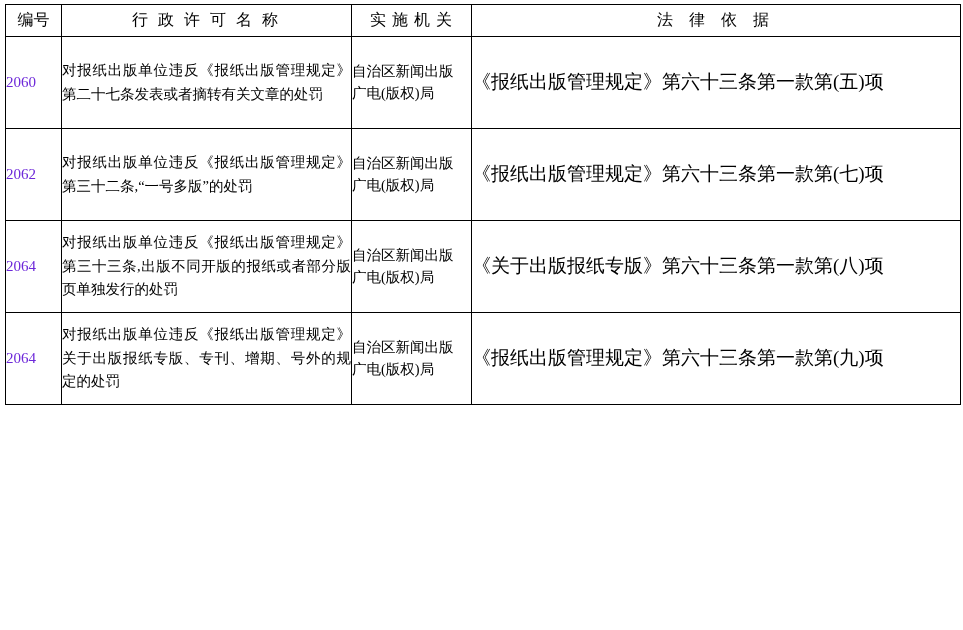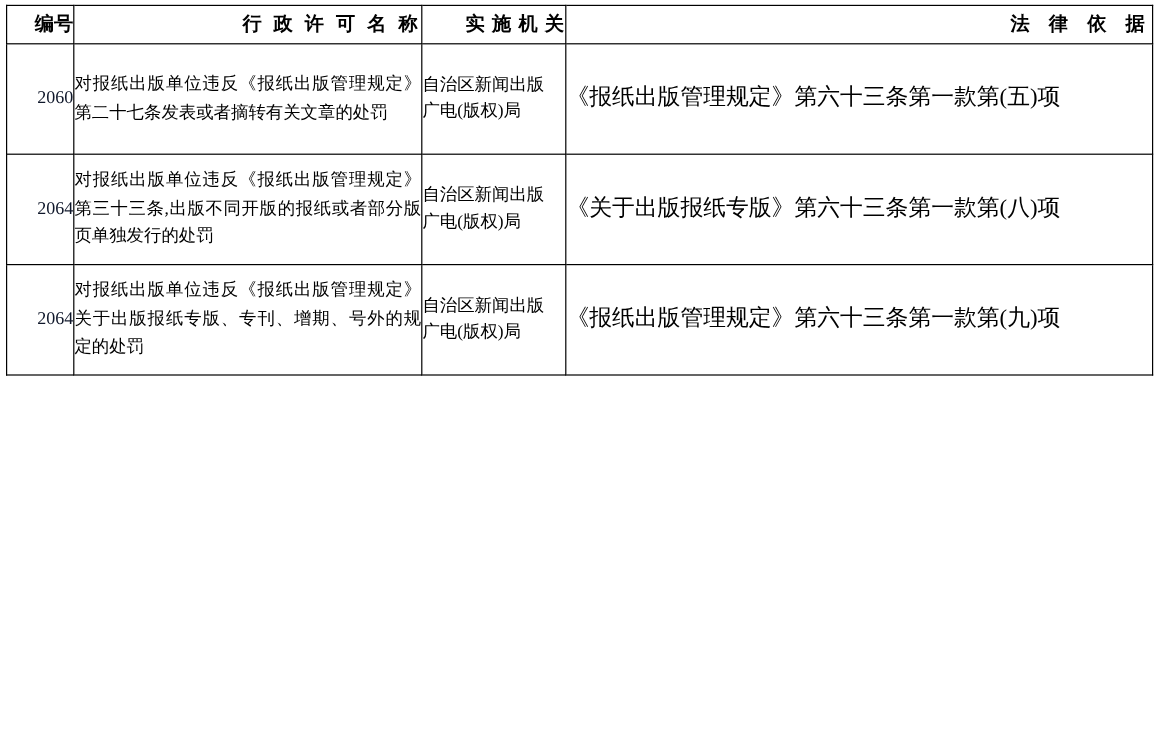--- a/index.html
+++ b/index.html
@@ -34,37 +34,37 @@
     box-sizing: border-box;
   }
   
   col.c-id    { width: 56px; }
   col.c-name  { width: 290px; }
   col.c-org   { width: 120px; }
   col.c-law   { width: 489px; }
 
   thead th {
     height: 32px;
-    text-align: right;
-    font-weight: bold;
+    text-align: center;
+    font-weight: normal;
     font-size: 16px;
     letter-spacing: 0.5px;
   }
   th.h-id { font-size: 16px; letter-spacing: 0; }
   th.h-name { letter-spacing: 3px; }
   th.h-org { letter-spacing: 1px; }
   th.h-law { letter-spacing: 6px; }
 
   tbody tr { height: 92px; }
 
   td.cell-id {
-    text-align: right;
+    text-align: left;
     font-size: 15px;
     font-family: "Liberation Serif", "DejaVu Serif", serif;
-    color: #0f172a;
+    color: #6d28d9;
   }
   td.cell-name {
     font-size: 14.5px;
     line-height: 1.62;
     padding: 6px 8px 6px 9px;
     text-align: justify;
     text-justify: inter-ideograph;
     margin-top: 43px;
   }
   td.cell-org {
@@ -104,20 +104,29 @@
       <tr>
         <td class="cell-id">2060</td>
         <td class="cell-name">对报纸出版单位违反《报纸出版管理规定》第二十七条发表或者摘转有关文章的处罚</td>
         <td class="cell-org">
           <div class="nowrapline">自治区新闻出版</div>
           <div class="nowrapline">广电(版权)局</div>
         </td>
         <td class="cell-law">《报纸出版管理规定》第六十三条第一款第(五)项</td>
       </tr>
       <tr>
+        <td class="cell-id">2062</td>
+        <td class="cell-name">对报纸出版单位违反《报纸出版管理规定》第三十二条,“一号多版”的处罚</td>
+        <td class="cell-org">
+          <div class="nowrapline">自治区新闻出版</div>
+          <div class="nowrapline">广电(版权)局</div>
+        </td>
+        <td class="cell-law">《报纸出版管理规定》第六十三条第一款第(七)项</td>
+      </tr>
+      <tr>
         <td class="cell-id">2064</td>
         <td class="cell-name">对报纸出版单位违反《报纸出版管理规定》第三十三条,出版不同开版的报纸或者部分版页单独发行的处罚</td>
         <td class="cell-org">
           <div class="nowrapline">自治区新闻出版</div>
           <div class="nowrapline">广电(版权)局</div>
         </td>
         <td class="cell-law">《关于出版报纸专版》第六十三条第一款第(八)项</td>
       </tr>
       <tr>
         <td class="cell-id">2064</td>

